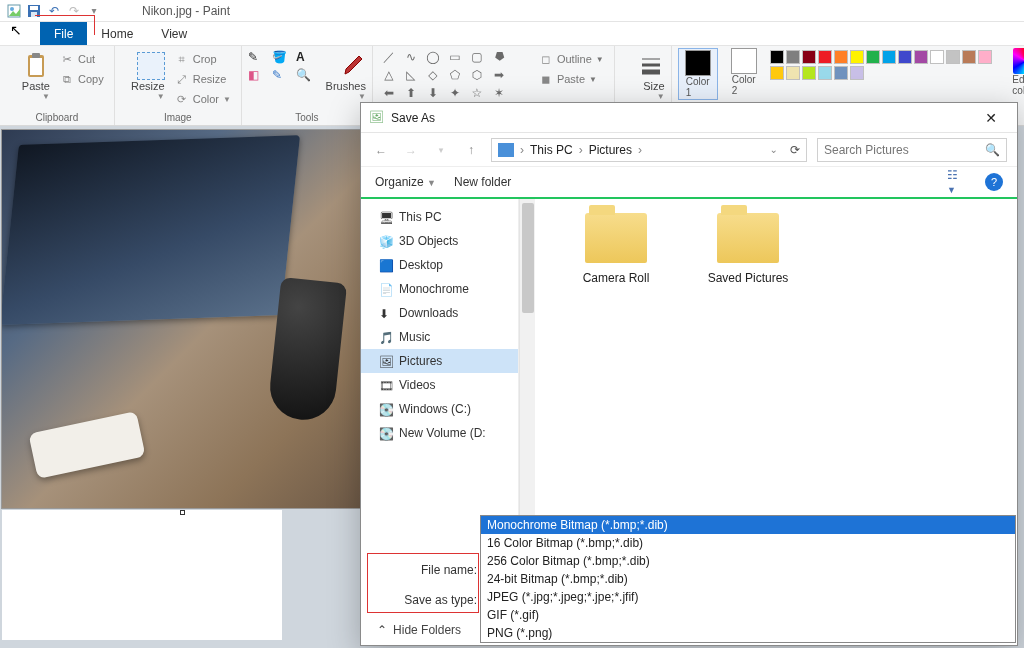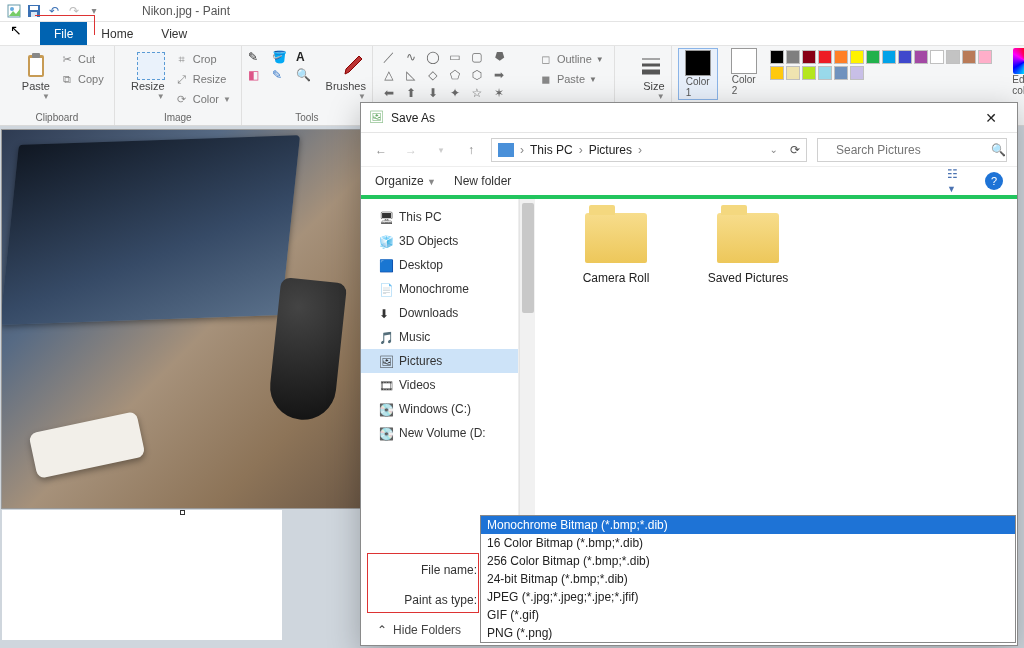--- a/index.html
+++ b/index.html
@@ -52,23 +52,23 @@
 .dialog { position: absolute; left: 360px; top: 102px; width: 658px; height: 544px; background: #fff; border: 1px solid #8a8a8a; box-shadow: 0 8px 30px rgba(0,0,0,.25); display: flex; flex-direction: column; }
 .dlg-title { height: 30px; display: flex; align-items: center; padding: 0 8px; border-bottom: 1px solid #e5e5e5; }
 .dlg-title .ic { width: 16px; height: 16px; margin-right: 6px; color: #6a6; }
 .dlg-title .t { flex: 1; font-size: 12px; }
 .dlg-title .x { width: 36px; text-align: center; font-size: 14px; cursor: pointer; }
 .navrow { height: 34px; display: flex; align-items: center; gap: 10px; padding: 0 10px; border-bottom: 1px solid #eee; }
 .navrow .arrow { width: 20px; color: #888; cursor: pointer; text-align: center; }
 .navrow .arrow.dis { color: #ccc; }
 .navrow .crumb { flex: 1; display: flex; align-items: center; gap: 6px; border: 1px solid #d0d0d0; height: 24px; padding: 0 6px; font-size: 12px; }
 .navrow .crumb .pc { width: 16px; height: 14px; background: #4a90d9; }
-.navrow .search { width: 190px; height: 24px; border: 1px solid #d0d0d0; display: flex; align-items: center; padding: 0 18px; color: #888; }
+.navrow .search { width: 190px; height: 24px; border: 1px solid #d0d0d0; display: flex; align-items: center; padding: 0 6px; color: #888; }
 .navrow .search input { border: none; outline: none; flex: 1; font-size: 12px; color: #555; }
-.toolrow { height: 32px; display: flex; align-items: center; padding: 0 14px; gap: 18px; border-bottom: 4px solid #22c55e; }
+.toolrow { height: 32px; display: flex; align-items: center; padding: 0 14px; gap: 18px; border-bottom: 2px solid #22c55e; }
 .toolrow .link { color: #333; font-size: 12px; cursor: pointer; }
 .toolrow .spacer { flex: 1; }
 .toolrow .vic { width: 20px; color: #4a72b1; cursor: pointer; }
 .toolrow .help { width: 18px; height: 18px; border-radius: 50%; background: #1e73d6; color: #fff; font-size: 11px; display: flex; align-items: center; justify-content: center; cursor: pointer; }
 .explorer { flex: 1; display: flex; min-height: 0; }
 .tree { width: 158px; border-right: 1px solid #eee; overflow: hidden; padding: 6px 0; }
 .tree .node { display: flex; align-items: center; gap: 6px; height: 24px; padding: 0 10px 0 18px; font-size: 12px; cursor: pointer; color: #333; white-space: nowrap; }
 .tree .node.sel { background: #cde3f8; }
 .tree .node .ni { width: 14px; height: 12px; display: inline-block; }
 .files { flex: 1; position: relative; padding: 14px 36px; display: flex; gap: 42px; align-items: flex-start; }
@@ -413,21 +413,21 @@
 
   <div style="position:relative">
     <div class="fieldrow">
       <div class="lab">File name:</div>
       <div class="inp">
         <input value="My Nikon.bmp" style="">
         <span style="font-size:9px;color:#888">⌄</span>
       </div>
     </div>
     <div class="fieldrow">
-      <div class="lab">Paint as type:</div>
+      <div class="lab">Save as type:</div>
       <div class="inp">
         <span>Monochrome Bitmap (*.bmp;*.dib)</span>
         <span style="font-size:9px;color:#888">⌄</span>
       </div>
     </div>
     <div class="save-type-highlight" style="left:6px;top:-2px;width:112px;height:60px"></div>
   </div>
 
   <div class="hidefolders">
     <span>⌃</span>

